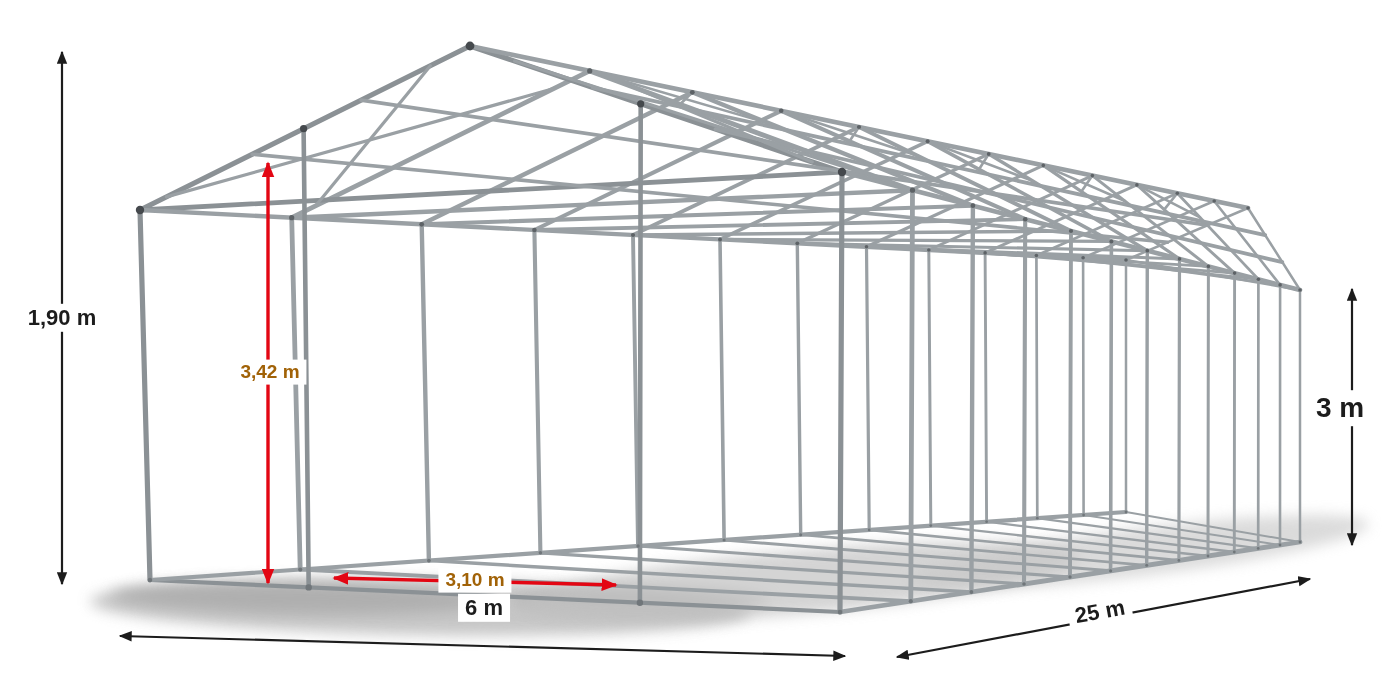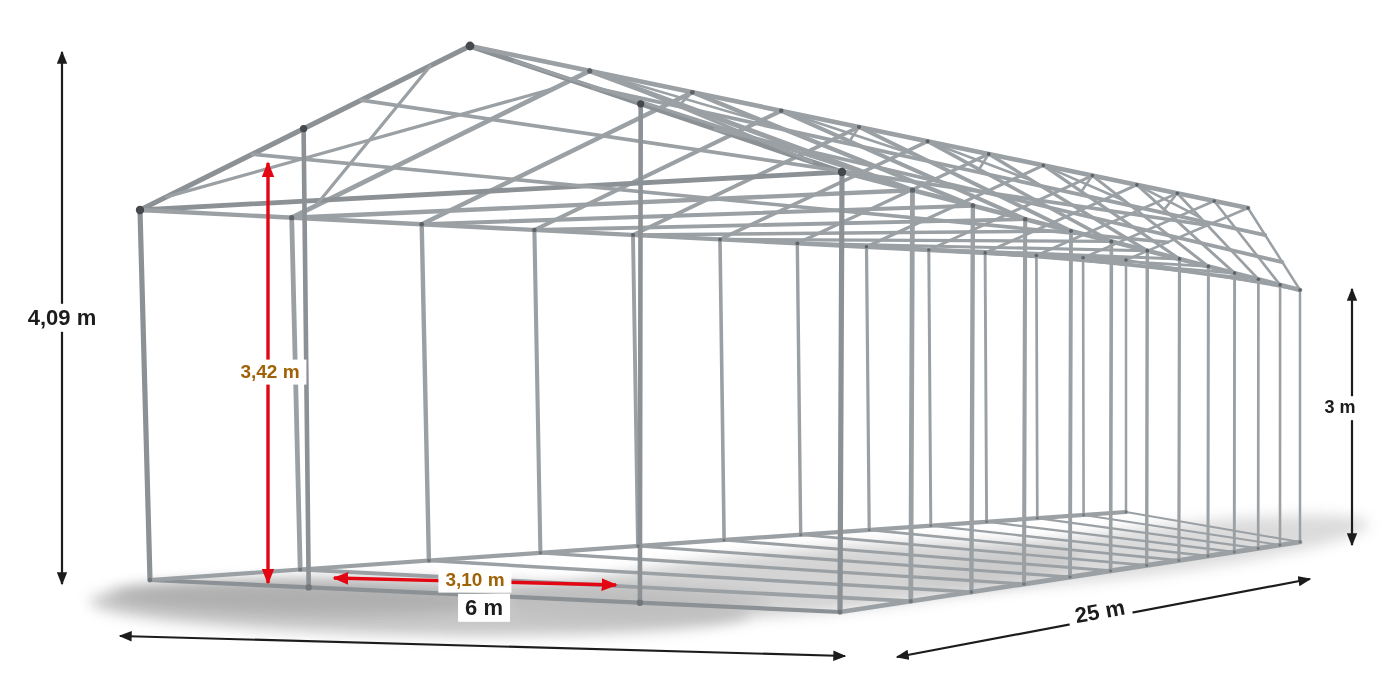--- a/index.html
+++ b/index.html
@@ -7,21 +7,21 @@
     position:relative;width:1400px;height:700px;background:#ffffff;overflow:hidden;
     font-family:"Liberation Sans",sans-serif;
   }
   .stage svg{position:absolute;left:0;top:0;}
   .dim-label{
     position:absolute;transform:translate(-50%,-50%);
     background:#ffffff;padding:1px 7px;font-weight:bold;font-size:22px;
     color:#1c1c1c;white-space:nowrap;line-height:1.2;
   }
   .dim-label.red{color:#a16207;font-size:19px;}
-  .dim-label.small{font-size:18px;}
+  .dim-label.small{font-size:28px;}
   .dim-label.rot{transform:translate(-50%,-50%) rotate(-10.5deg);}
 </style>
 </head>
 <body>
 
 <div class="stage">
 
   <svg id="scene" width="1400" height="700" viewBox="0 0 1400 700">
     <defs>
       <filter id="soft" x="-40%" y="-40%" width="180%" height="180%">
@@ -221,21 +221,21 @@
     <g id="arrows">
         <line x1="62" y1="52" x2="62" y2="584" stroke="#1c1c1c" stroke-width="2.2" marker-start="url(#ah-b)" marker-end="url(#ah-b)"></line>
         <line x1="1352" y1="289" x2="1352" y2="545" stroke="#1c1c1c" stroke-width="2.2" marker-start="url(#ah-b)" marker-end="url(#ah-b)"></line>
         <line x1="120" y1="636" x2="845" y2="656" stroke="#1c1c1c" stroke-width="2.2" marker-start="url(#ah-b)" marker-end="url(#ah-b)"></line>
         <line x1="897" y1="657" x2="1310" y2="579" stroke="#1c1c1c" stroke-width="2.2" marker-start="url(#ah-b)" marker-end="url(#ah-b)"></line>
         <line x1="268" y1="163" x2="268" y2="583" stroke="#e30613" stroke-width="3.4" marker-start="url(#ah-r)" marker-end="url(#ah-r)"></line>
         <line x1="334" y1="578" x2="616" y2="585" stroke="#e30613" stroke-width="3.4" marker-start="url(#ah-r)" marker-end="url(#ah-r)"></line>
       </g>
   </svg>
 
-  <div class="dim-label" style="left:62px;top:318px;">4,09 m</div>
+  <div class="dim-label" style="left:62px;top:318px;">1,90 m</div>
 
   <div class="dim-label red" style="left:270px;top:372px;">3,42 m</div>
 
   <div class="dim-label small" style="left:1340px;top:408px;">3 m</div>
 
   <div class="dim-label red" style="left:475px;top:580px;">3,10 m</div>
 
   <div class="dim-label" style="left:484px;top:608px;">6 m</div>
 
   <div class="dim-label rot" style="left:1100px;top:612px;">25 m</div>

